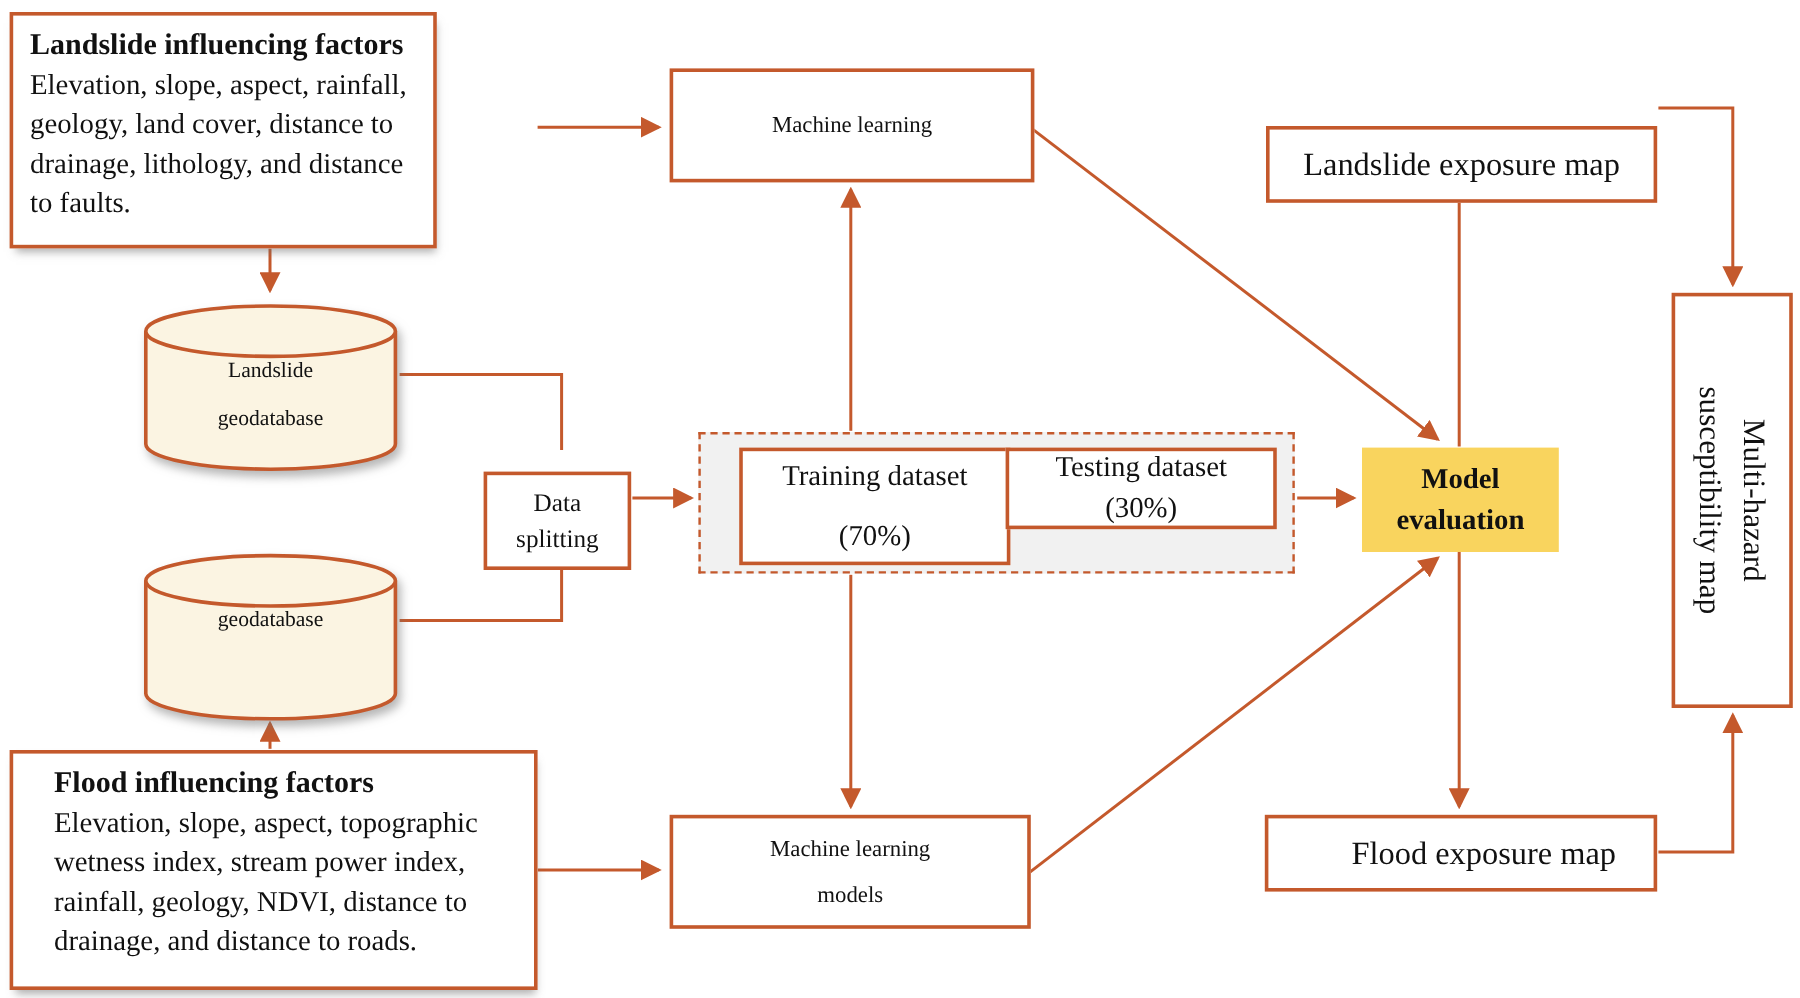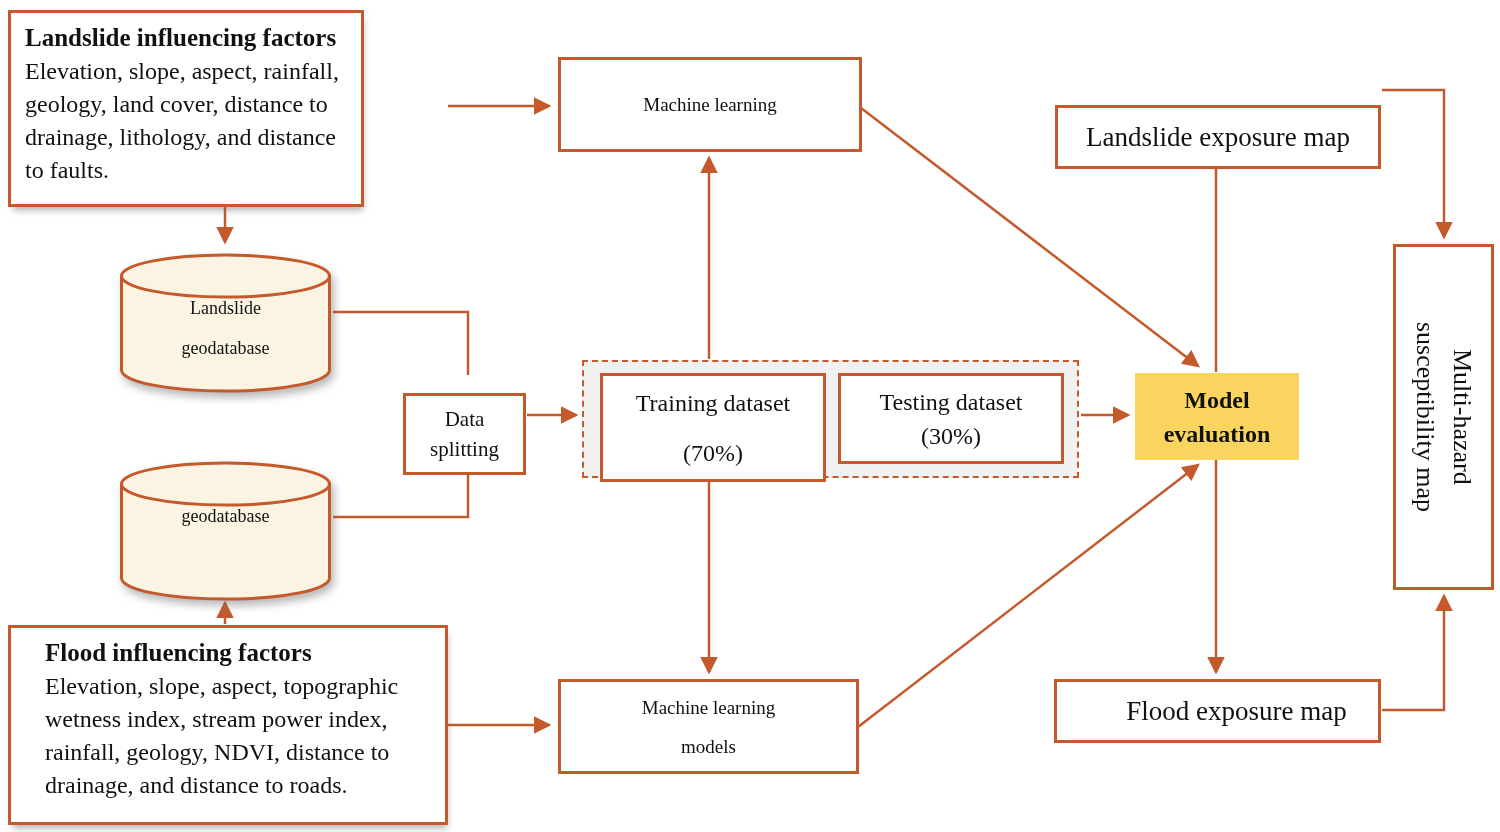--- a/index.html
+++ b/index.html
@@ -99,26 +99,26 @@
     </div>
   </div>
 
   <div class="node obox center small-label" style="left:403px;top:393px;width:123px;height:82px;box-shadow:none;">
     <div>Data</div>
     <div>splitting</div>
   </div>
 
   <div class="node dataset-container" style="left:582px;top:360px;width:497px;height:118px;"></div>
 
-  <div class="node inner-box center mid-label" style="left:600px;top:373px;width:226px;height:109px;gap:16px;">
+  <div class="node inner-box center mid-label" style="left:616px;top:373px;width:226px;height:98px;gap:16px;">
     <div>Training dataset</div>
     <div>(70%)</div>
   </div>
 
-  <div class="node inner-box center mid-label" style="left:838px;top:373px;width:226px;height:91px;">
+  <div class="node inner-box center mid-label" style="left:838px;top:373px;width:226px;height:68px;">
     <div>Testing dataset</div>
     <div>(30%)</div>
   </div>
 
   <div class="node obox center big-label" style="left:558px;top:57px;width:304px;height:95px;box-shadow:none;">
     <div>Machine learning</div>
   </div>
 
   <div class="node obox center big-label" style="left:558px;top:679px;width:301px;height:95px;box-shadow:none;">
     <div>Machine learning</div>

